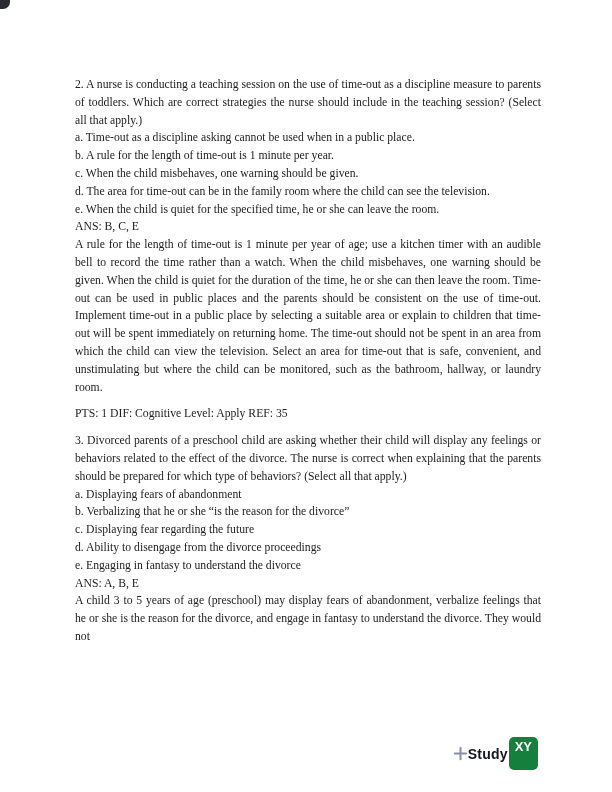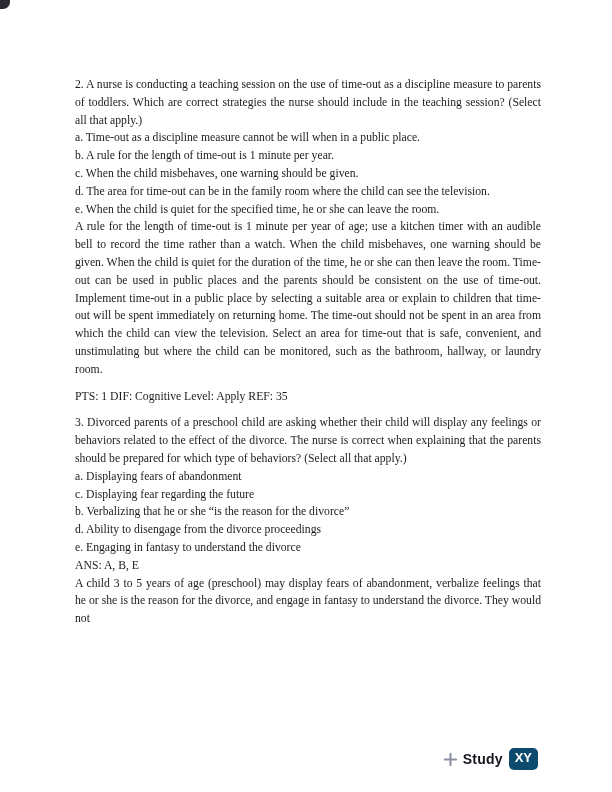--- a/index.html
+++ b/index.html
@@ -41,67 +41,67 @@
   }
   .block-gap {
     margin-top: 9px !important;
   }
   .brand {
     position: absolute;
     right: 26px;
     bottom: 22px;
     display: flex;
     align-items: center;
-    gap: 5px;
     font-family: "Liberation Sans", sans-serif;
   }
   .brand .plus {
     width: 15px;
     height: 15px;
     display: block;
   }
   .brand-study {
     font-size: 14px;
     font-weight: bold;
     color: #15151f;
     letter-spacing: 0.2px;
   }
   .brand-xy {
     font-size: 13px;
     font-weight: bold;
     color: #ffffff;
-    background: #0c4a6e;
+    background: #15803d;
     border-radius: 5px;
-    padding: 2px 6px 5px 6px;
+    padding: 2px 6px 16px 6px;
     margin-left: 1px;
   }
 </style>
 </head>
 <body>
 
 <div class="page">
 
   <div class="corner-artifact"></div>
 
   <div class="content">
 
     <p class="para">2. A nurse is conducting a teaching session on the use of time-out as a discipline measure to parents of toddlers. Which are correct strategies the nurse should include in the teaching session? (Select all that apply.)</p>
-    <p>a. Time-out as a discipline measure cannot be will when in a public place.</p>
+    <p>a. Time-out as a discipline asking cannot be used when in a public place.</p>
     <p>b. A rule for the length of time-out is 1 minute per year.</p>
     <p>c. When the child misbehaves, one warning should be given.</p>
     <p>d. The area for time-out can be in the family room where the child can see the television.</p>
     <p>e. When the child is quiet for the specified time, he or she can leave the room.</p>
+    <p>ANS: B, C, E</p>
     <p class="para">A rule for the length of time-out is 1 minute per year of age; use a kitchen timer with an audible bell to record the time rather than a watch. When the child misbehaves, one warning should be given. When the child is quiet for the duration of the time, he or she can then leave the room. Time-out can be used in public places and the parents should be consistent on the use of time-out. Implement time-out in a public place by selecting a suitable area or explain to children that time-out will be spent immediately on returning home. The time-out should not be spent in an area from which the child can view the television. Select an area for time-out that is safe, convenient, and unstimulating but where the child can be monitored, such as the bathroom, hallway, or laundry room.</p>
 
     <p class="block-gap">PTS: 1 DIF: Cognitive Level: Apply REF: 35</p>
 
     <p class="para block-gap">3. Divorced parents of a preschool child are asking whether their child will display any feelings or behaviors related to the effect of the divorce. The nurse is correct when explaining that the parents should be prepared for which type of behaviors? (Select all that apply.)</p>
     <p>a. Displaying fears of abandonment</p>
+    <p>b. Verbalizing that he or she “is the reason for the divorce”</p>
     <p>c. Displaying fear regarding the future</p>
-    <p>b. Verbalizing that he or she “is the reason for the divorce”</p>
     <p>d. Ability to disengage from the divorce proceedings</p>
     <p>e. Engaging in fantasy to understand the divorce</p>
     <p>ANS: A, B, E</p>
     <p class="para">A child 3 to 5 years of age (preschool) may display fears of abandonment, verbalize feelings that he or she is the reason for the divorce, and engage in fantasy to understand the divorce. They would not</p>
 
   </div>
 
   <div class="brand">
     <svg class="plus" viewBox="0 0 16 16">
       <line x1="8" y1="2" x2="8" y2="14" stroke="#8b90a6" stroke-width="2.2" stroke-linecap="round"></line>

